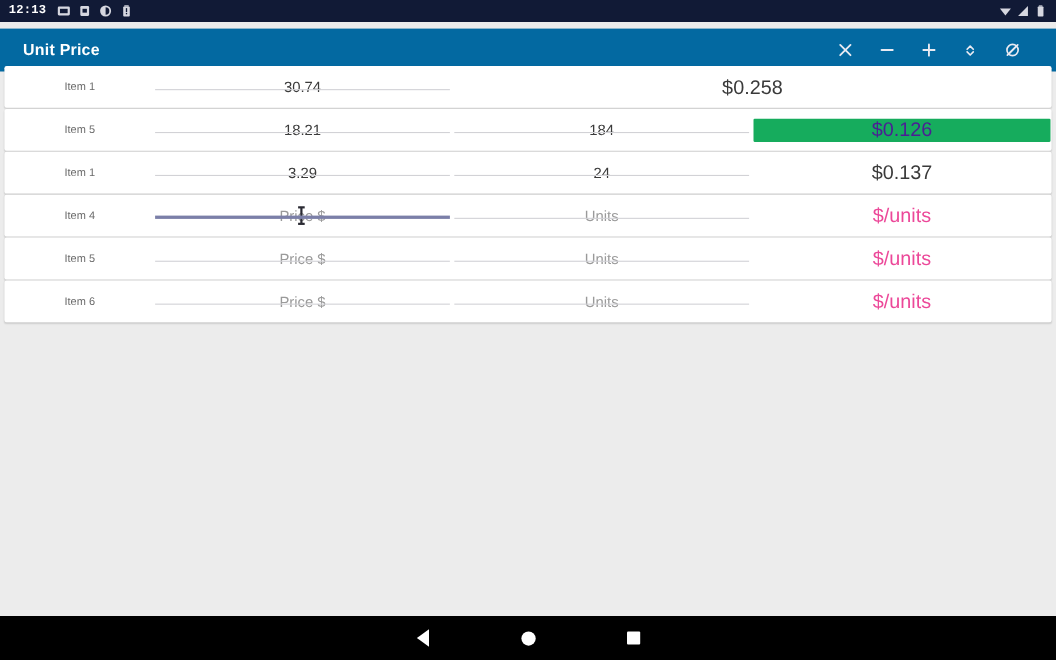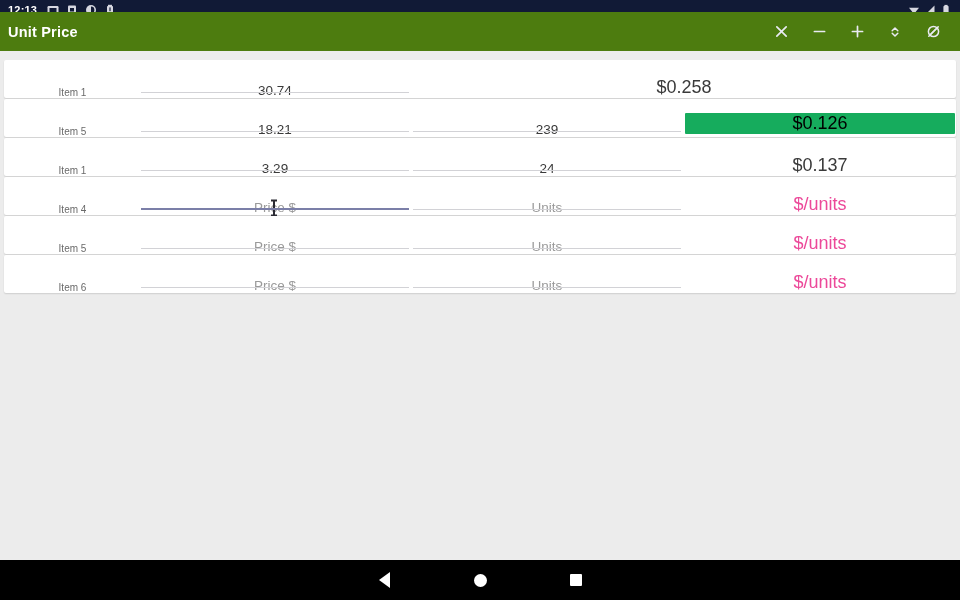--- a/index.html
+++ b/index.html
@@ -8,69 +8,69 @@
     background:#000;
     font-family:"Liberation Sans", sans-serif;
     overflow:hidden;
   }
   #app { position:relative; width:960px; height:600px; background:#ececec; }
 
   
   .statusbar{
     position:absolute; top:0; left:0; width:960px; height:20px;
     background:#111a36; display:flex; align-items:center;
-    padding:0 8px; color:#fff;
+    padding:0 8px; color:#fff;font-family:Liberation Mono, monospace;
   }
   .status-clock{ font-size:11px; font-weight:bold; letter-spacing:.2px; }
   .status-left-icons{ display:flex; align-items:center; gap:7px; margin-left:10px; }
   .status-right{ margin-left:auto; display:flex; align-items:center; gap:4px; }
   .sicon{ width:12px; height:12px; display:block; opacity:.92; }
   .sicon svg{ display:block; }
 
   
   .appbar{
-    position:absolute; top:12px; left:0; width:960px; height:39px;
-    background:#4d7c0f; display:flex; align-items:center; padding:0 8px;
+    position:absolute; top:26px; left:0; width:960px; height:39px;
+    background:#0369a1; display:flex; align-items:center; padding:0 21px;
   }
   .appbar-title{ color:#fff; font-size:14.5px; font-weight:bold; letter-spacing:.2px; }
   .appbar-actions{ margin-left:auto; display:flex; align-items:center; gap:0px; }
   .act{
     width:38px; height:39px; display:flex; align-items:center; justify-content:center;
     color:#e9eaf2; cursor:pointer;
   }
   .act svg{ display:block; }
 
   
   .table{ position:absolute; top:59px; left:0; width:960px; }
   .row{
     position:relative; height:38px; margin:1px 4px 1px 4px;
     background:#fff; border-radius:2px;
     box-shadow:0 1px 1.5px rgba(0,0,0,.13);
-    display:flex; align-items:flex-end;
+    display:flex; align-items:center;
   }
   .cell-item{
     width:137px; display:flex; align-items:center; justify-content:center;
     font-size:10px; color:#6a6a6a;
   }
   .cell-input{
     position:relative; width:268px; display:flex; align-items:center; justify-content:center;
   }
   .cell-input + .cell-input{ margin-left:4px; }
   .cell-input .val{ font-size:13.5px; color:#3a3a3a; }
   .cell-input .ph{ font-size:13.5px; color:#9a9a9a; }
   .underline{
     position:absolute; left:0; right:0; bottom:5px; height:1px; background:#d2d2d6;
   }
   .cell-input.focused .underline{ height:2.5px; background:#7b7fa8; bottom:5px; }
   .cell-result{
     flex:1; display:flex; align-items:center; justify-content:center;
     font-size:18px; color:#3a3a3a; margin-left:4px; margin-right:1px;
   }
   .cell-result.highlight{
-    background:#16ac5d; color:#000000; border-radius:1px;
+    background:#16ac5d; color:#4c1d95; border-radius:1px;
     margin:3px 1px 3px 4px;
   }
   .cell-result .ph{ color:#ec4899; }
 
   
   .caret{
     position:absolute; left:50%; top:50%; transform:translate(-2px,-50%);
     width:1.5px; height:15px; background:#2a2a33;
   }
   .caret:before{
@@ -211,21 +211,21 @@
       <div class="cell-result">$0.258</div>
     </div>
 
     <div class="row">
       <div class="cell-item">Item 5</div>
       <div class="cell-input">
         <span class="val">18.21</span>
         <span class="underline"></span>
       </div>
       <div class="cell-input">
-        <span class="val">239</span>
+        <span class="val">184</span>
         <span class="underline"></span>
       </div>
       <div class="cell-result highlight">$0.126</div>
     </div>
 
     <div class="row">
       <div class="cell-item">Item 1</div>
       <div class="cell-input">
         <span class="val">3.29</span>
         <span class="underline"></span>

